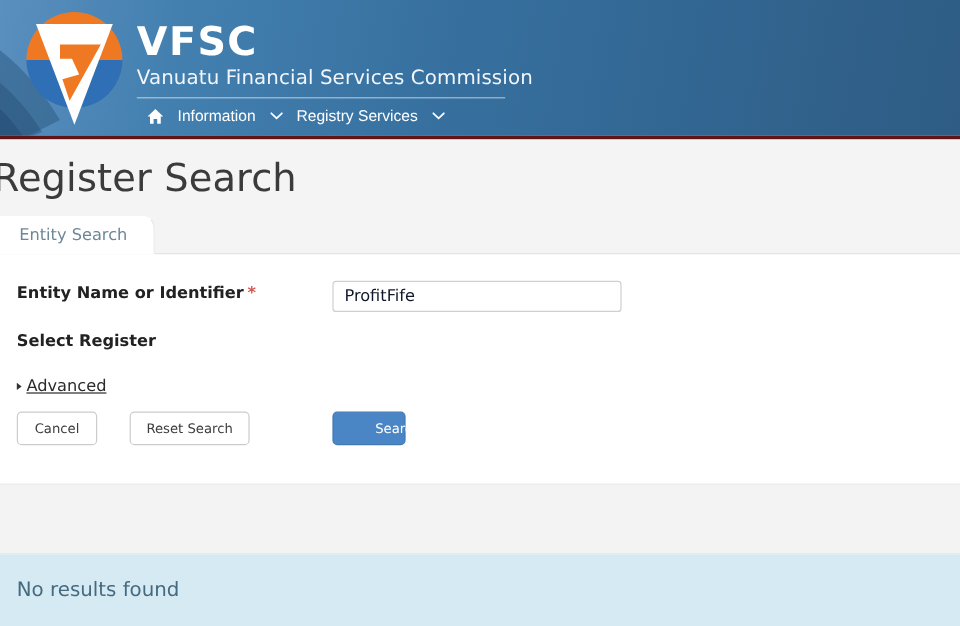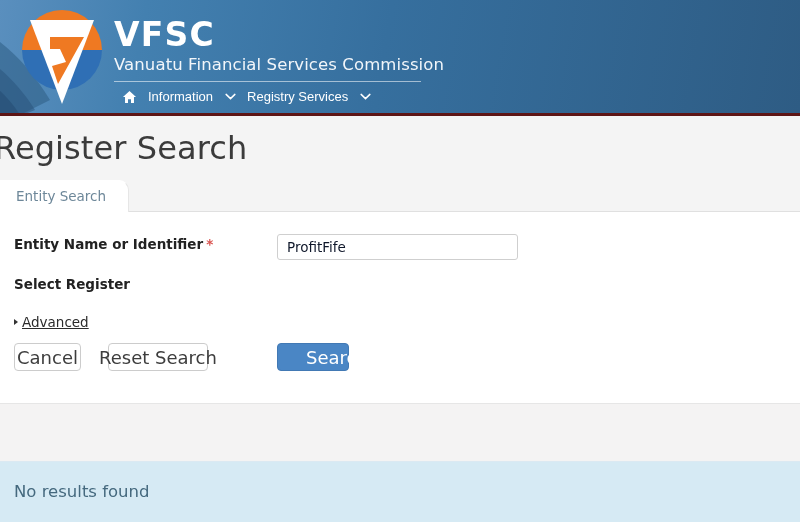--- a/index.html
+++ b/index.html
@@ -262,38 +262,38 @@
     top: 131px;
     width: 800px;
     height: 30px;
   }
   .btn {
     position: absolute;
     top: 0;
     height: 28px;
     box-sizing: border-box;
     border-radius: 4px;
-    font-size: 18px;
+    font-size: 11px;
     cursor: pointer;
     display: flex;
     align-items: center;
     justify-content: center;
     white-space: nowrap;
     font-family: "DejaVu Sans", sans-serif;
   }
   .btn-secondary {
     background: #ffffff;
     border: 1px solid #cccccc;
     color: #3d3d3d;
   }
   .btn-cancel { left: 14px; width: 67px; }
   .btn-reset  { left: 108px; width: 100px; }
   .btn-primary {
     left: 277px;
-    width: 72px;
+    width: 61px;
     background: #4a86c5;
     border: 1px solid #4279b4;
     color: #ffffff;
     padding-left: 48px;
   }
 
   
   .results-gap {
     position: absolute;
     left: 0;

